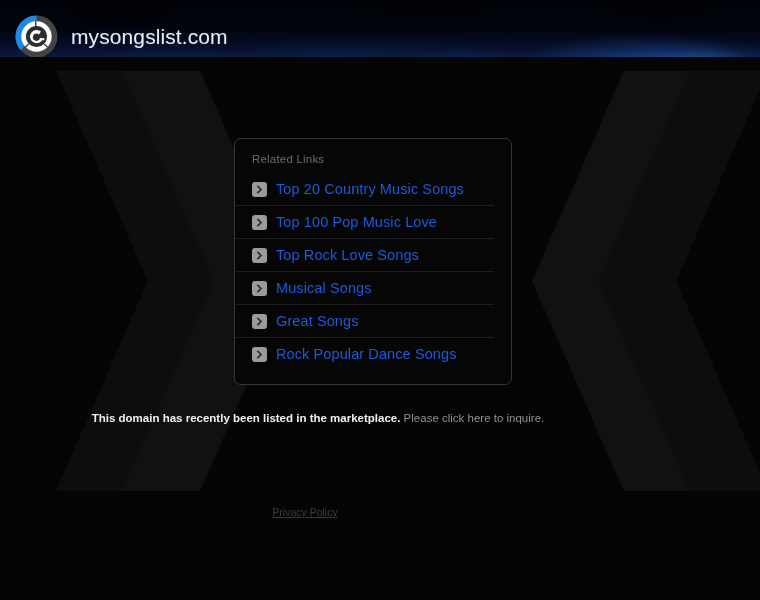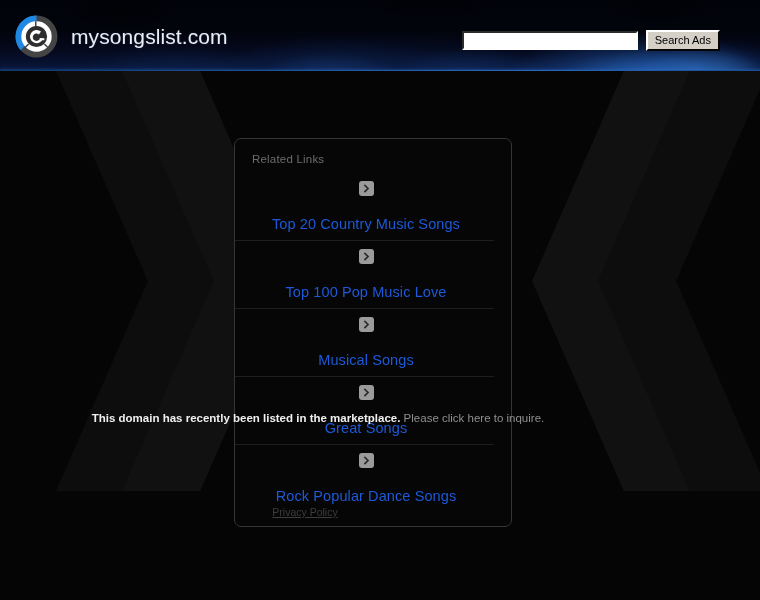--- a/index.html
+++ b/index.html
@@ -15,21 +15,21 @@
     font-family: "Liberation Sans", sans-serif;
     position: relative;
     background: #050505;
   }
 
   
   #header {
     position: absolute;
     left: 0; top: 0;
     width: 760px;
-    height: 71px;
+    height: 57px;
     overflow: hidden;
     background: #03060e;
   }
   
   #header-bg {
     position: absolute;
     inset: 0;
     background:
       radial-gradient(ellipse 180px 60px at 640px 78px, rgba(42,110,200,0.90) 0%, rgba(30,80,160,0.35) 45%, rgba(0,0,0,0) 75%),
       radial-gradient(ellipse 120px 46px at 700px 74px, rgba(70,150,235,0.70) 0%, rgba(20,60,130,0.20) 55%, rgba(0,0,0,0) 80%),
@@ -178,26 +178,25 @@
   }
   #links-title {
     color: #6c6c6c;
     font-size: 11.5px;
     padding: 0 0 8px 17px;
     letter-spacing: 0.2px;
   }
   .link-row {
     display: flex;
     align-items: center;
-    gap: 20px;
+    gap: 9px;
     padding: 8px 14px 8px 17px;
     border-top: 1px solid #1e1e1e;
     text-decoration: none;
     cursor: pointer;
-    flex-direction: column;
   }
   .link-row:first-of-type {
     border-top: none;
   }
   .chev-badge {
     width: 15px;
     height: 15px;
     flex: 0 0 auto;
     border-radius: 3px;
     background: #9b9b9b;
@@ -264,24 +263,20 @@
         <path d="M9.6 33.9 L14.1 29.5 L15.2 30.6 L10.7 35.0 Z" fill="#444444"></path>
         <path d="M35.3 33.9 L30.9 29.5 L29.8 30.6 L34.3 35.0 Z" fill="#444444"></path>
         <circle cx="22.5" cy="22.5" r="10.6" fill="#2e2e2e"></circle>
         <path d="M27.0 17.6 a6.6 6.6 0 1 0 2.0 6.6 l-3.0 0 a3.7 3.7 0 1 1 -1.1 -3.8 Z" fill="#ffffff"></path>
         <path d="M25.6 24.2 l4.8 0 l0 2.1 l-4.0 0 Z" fill="#ffffff"></path>
       </svg>
     </div>
     <div id="brand-name">mysongslist.com</div>
   </div>
 
-  <div id="search-area">
-    <input id="search-input" type="text" placeholder="" style="">
-    <button id="search-button">Search Ads</button>
-  </div>
 
   <div id="header-rule"></div>
 </div>
 
 <div id="stage">
   <div class="chev left" style="left:56px;">
       <span class="a"></span>
     </div>
   <div class="chev left" style="left:122px;">
       <span class="b"></span>
@@ -308,20 +303,28 @@
 
   <a class="link-row">
     <span class="chev-badge">
       <svg width="9" height="9" viewBox="0 0 9 9">
           <path d="M3 1.5 L6 4.5 L3 7.5" stroke="#2a2a2a" stroke-width="1.7" fill="none" stroke-linecap="square"></path>
         </svg>
     </span>
     <span class="link-label">Top 100 Pop Music Love</span>
   </a>
 
+  <a class="link-row">
+    <span class="chev-badge">
+      <svg width="9" height="9" viewBox="0 0 9 9">
+          <path d="M3 1.5 L6 4.5 L3 7.5" stroke="#2a2a2a" stroke-width="1.7" fill="none" stroke-linecap="square"></path>
+        </svg>
+    </span>
+    <span class="link-label">Top Rock Love Songs</span>
+  </a>
 
   <a class="link-row">
     <span class="chev-badge">
       <svg width="9" height="9" viewBox="0 0 9 9">
           <path d="M3 1.5 L6 4.5 L3 7.5" stroke="#2a2a2a" stroke-width="1.7" fill="none" stroke-linecap="square"></path>
         </svg>
     </span>
     <span class="link-label">Musical Songs</span>
   </a>
 

